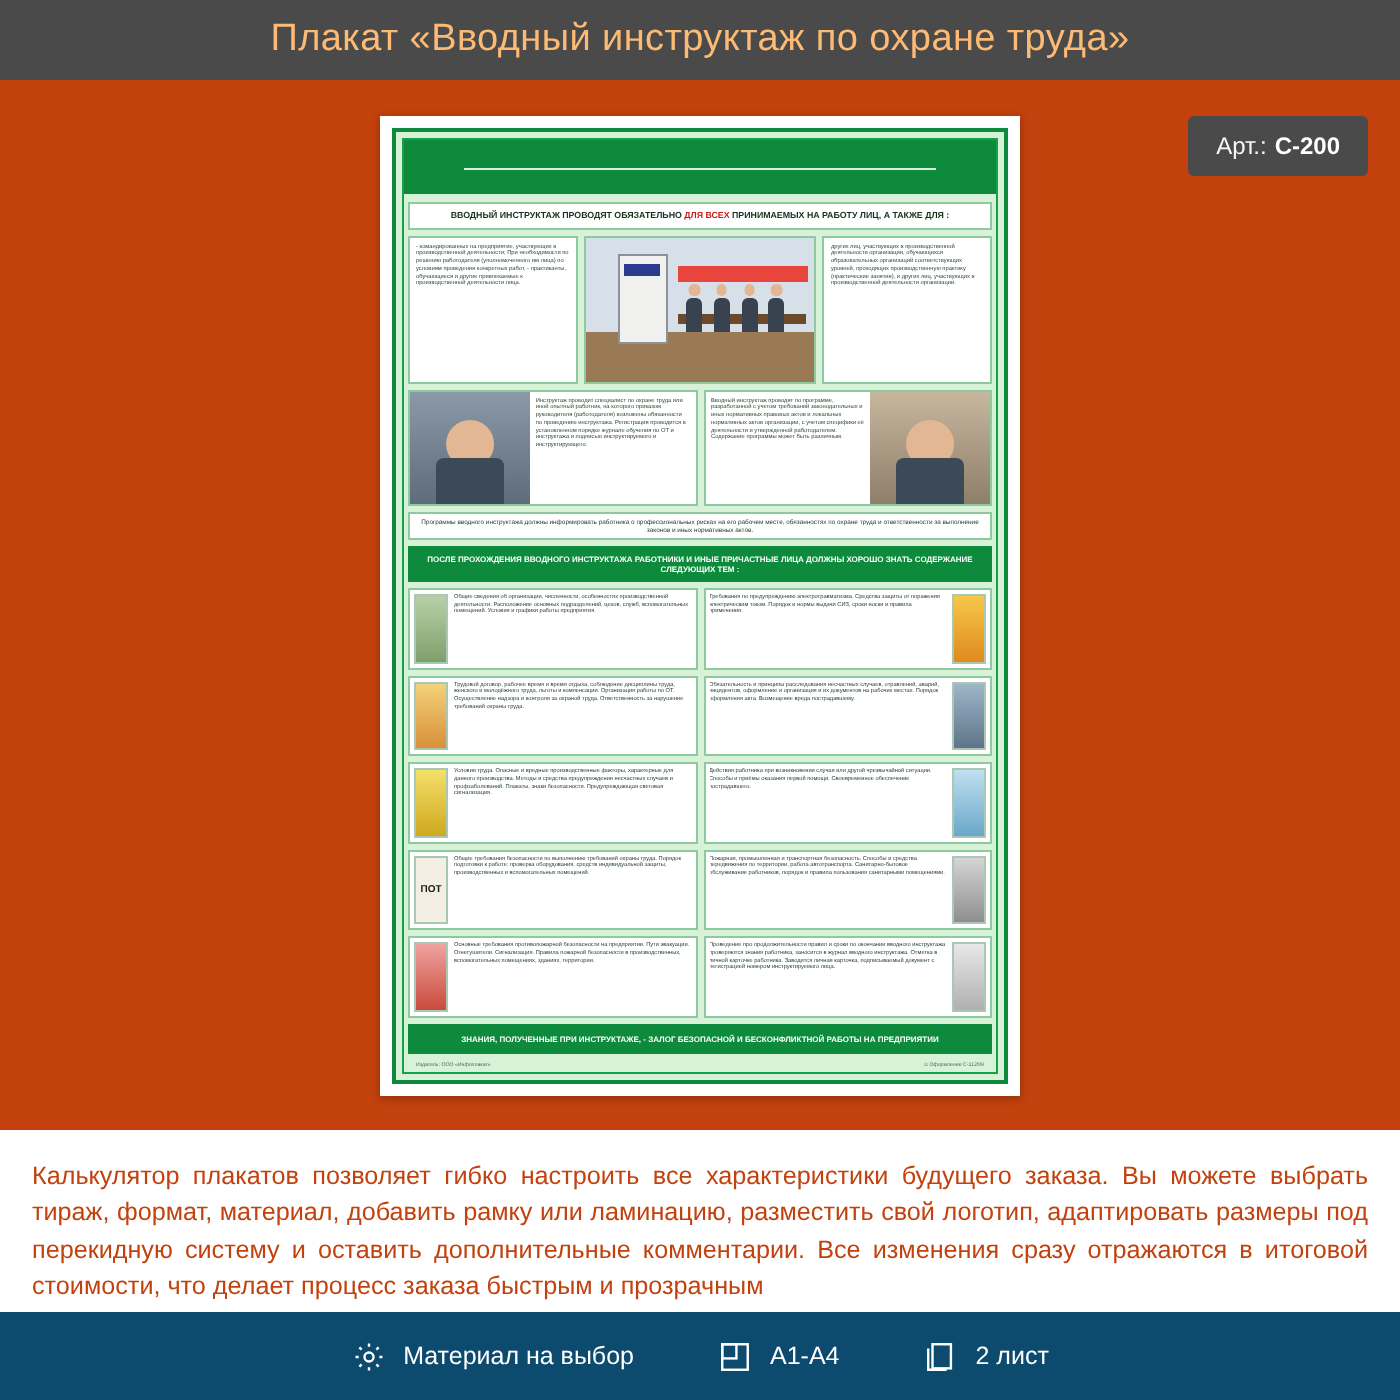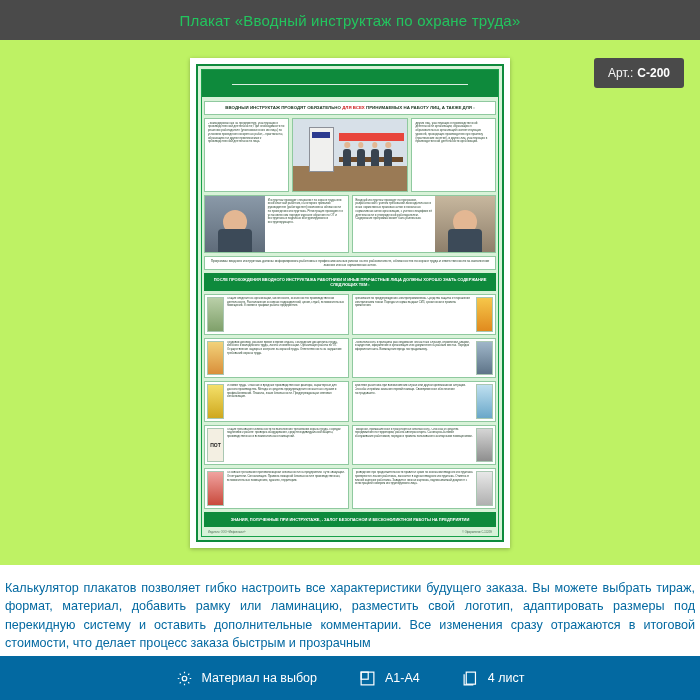--- a/index.html
+++ b/index.html
@@ -9,33 +9,33 @@
     background: #ffffff;
     font-family: "Liberation Sans", sans-serif;
     overflow: hidden;
     position: relative;
   }
 
   
   .topbar {
     height: 40px;
     background: #4a4a4a;
-    color: #22c55e;
+    color: #fdba74;
     display: flex;
     align-items: center;
     justify-content: center;
-    font-size: 15px;
+    font-size: 19px;
     letter-spacing: .2px;
   }
 
   
   .stage {
     position: relative;
     height: 525px;
-    background: #bef264;
+    background: #c2410c;
     overflow: hidden;
   }
 
   
   .art-badge {
     position: absolute;
     right: 16px; top: 18px;
     background: #4a4a4a;
     color: #ffffff;
     font-size: 12px;
@@ -250,33 +250,33 @@
     border-color: #0e8a3c;
     padding: 4px 2px;
   }
   .p-credits {
     display:flex; justify-content:space-between;
     font-size: 2.6px; color:#4e6b56; padding: 1px 4px 2px;
   }
 
   
   .desc {
-    padding: 14px 5px 10px;
+    padding: 14px 16px 10px;
     font-size: 12.6px;
     line-height: 1.45;
-    color: #0369a1;
+    color: #c2410c;
     text-align: justify;
   }
 
   
   .bottombar {
     position: absolute;
     left: 0; right: 0; bottom: 0;
     height: 44px;
-    background: #0369a1;
+    background: #0c4a6e;
     color: #ffffff;
     display: flex;
     align-items: center;
     justify-content: center;
     gap: 42px;
     font-size: 12.5px;
   }
   .bb-item { display: flex; align-items: center; gap: 9px; }
   .bb-item svg { display: block; }
 </style>
@@ -424,15 +424,15 @@
     </span>
     <span>А1-А4</span>
   </div>
   <div class="bb-item">
     <span>
       <svg width="17" height="17" viewBox="0 0 24 24" fill="none" stroke="#ffffff" stroke-width="1.7">
         <rect x="6" y="3" width="13" height="17"></rect>
         <path d="M3 6v15h13"></path>
       </svg>
     </span>
-    <span>4 лист</span>
+    <span>2 лист</span>
   </div>
 </div>
 
 </body></html>

